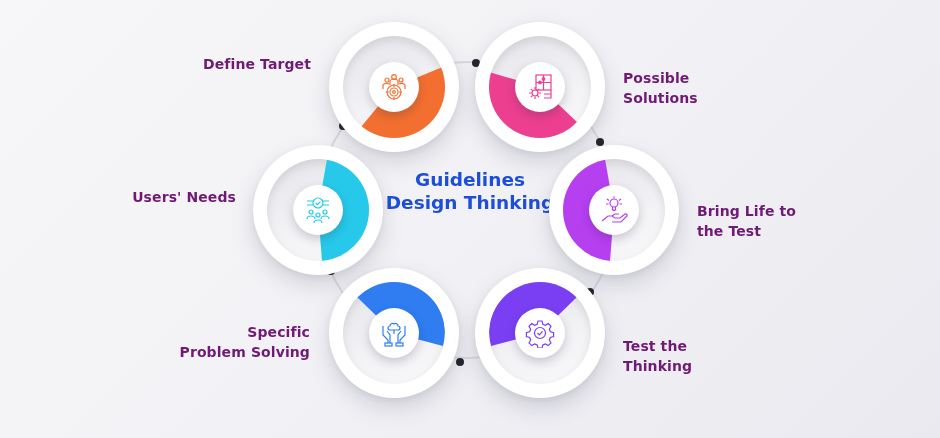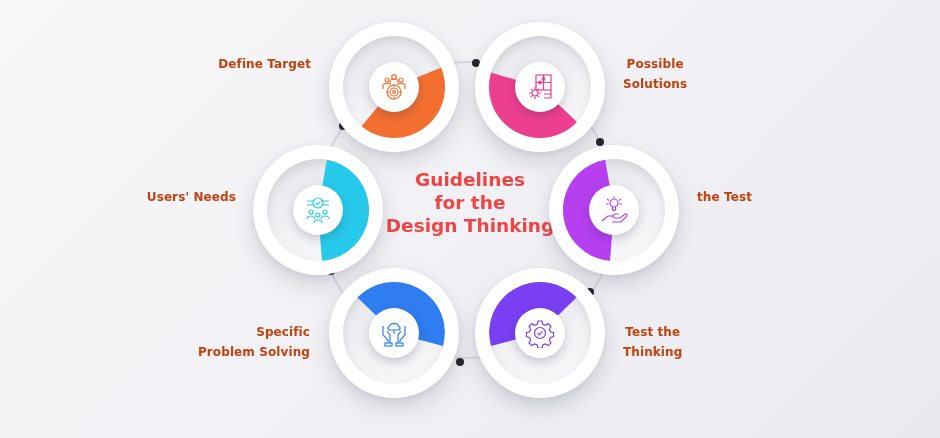--- a/index.html
+++ b/index.html
@@ -23,48 +23,47 @@
   }
   .inner svg { position:absolute; left:0; top:0; }
   .hub {
     position:absolute; left:40px; top:40px; width:50px; height:50px; border-radius:50%;
     background:#ffffff;
     box-shadow: 0 4px 10px rgba(40,40,70,0.22);
     display:flex; align-items:center; justify-content:center;
   }
   .hub svg { width:30px; height:30px; }
   .label {
-    position:absolute; font-weight:bold; font-size:12px; line-height:20px;
-    color:#c2410c; letter-spacing:0.1px; white-space:nowrap;
+    position:absolute; font-weight:bold; font-size:14px; line-height:20px;
+    color:#701a75; letter-spacing:0.1px; white-space:nowrap;
   }
   .label.right { text-align:right; }
-  .label.left { text-align:center; }
+  .label.left { text-align:left;margin-top:14px; }
   .label span { display:block; }
   .title {
     position:absolute; left:370px; top:168px; width:200px; text-align:center;
-    font-weight:bold; font-size:18.5px; line-height:23px; color:#ef4444;
+    font-weight:bold; font-size:18.5px; line-height:23px; color:#1d4ed8;
   }
   .title span { display:block; }
 </style>
 </head>
 <body>
 
 <svg class="ring-svg" width="940" height="438">
   <ellipse cx="467" cy="210" rx="150" ry="148" fill="none" stroke="#d9d9e2" stroke-width="2"></ellipse>
   <circle cx="476" cy="63" r="4" fill="#25262b"></circle>
   <circle cx="343" cy="126" r="4" fill="#25262b"></circle>
   <circle cx="600" cy="142" r="4" fill="#25262b"></circle>
   <circle cx="331" cy="271" r="4" fill="#25262b"></circle>
   <circle cx="590" cy="292" r="4" fill="#25262b"></circle>
   <circle cx="460" cy="362" r="4" fill="#25262b"></circle>
 </svg>
 
 <div class="title">
   <span>Guidelines</span>
-  <span>for the</span>
   <span>Design Thinking</span>
 </div>
 
 <div class="step" style="left:329px; top:22px;">
   <div class="outer"></div>
   <div class="inner">
     <svg width="102" height="102" viewBox="0 0 102 102">
       <path d="M51 51 L102 30 A51 51 0 0 1 18 91 Z" fill="#f26f2f"></path>
     </svg>
   </div>
@@ -145,20 +144,21 @@
     <svg viewBox="0 0 30 30" fill="none" stroke="#b63ff0" stroke-width="1.2">
       <circle cx="15" cy="8" r="4"></circle>
         <path d="M13.5 12 v3 h3 v-3 M14 15.5 h2"></path>
       <path d="M8 4 l2 1.5 M22 4 l-2 1.5 M7 9 h2.5 M23 9 h-2.5 M15 1.5 v1.5"></path>
       <path d="M3 26 l6 -5 h4 l3 2 h5 l5 -4 a1.5 1.5 0 0 1 2 2 l-6 6 h-9"></path>
       <path d="M13 21 l3 -2 h4"></path>
     </svg>
   </div>
 </div>
 <div class="label left" style="left:697px; top:187px;">
+  <span>Bring Life to</span>
   <span>the Test</span>
 </div>
 
 <div class="step" style="left:329px; top:268px;">
   <div class="outer"></div>
   <div class="inner">
     <svg width="102" height="102" viewBox="0 0 102 102">
       <path d="M51 51 L14 15 A51 51 0 0 1 100 64 Z" fill="#2f7df0"></path>
     </svg>
   </div>

